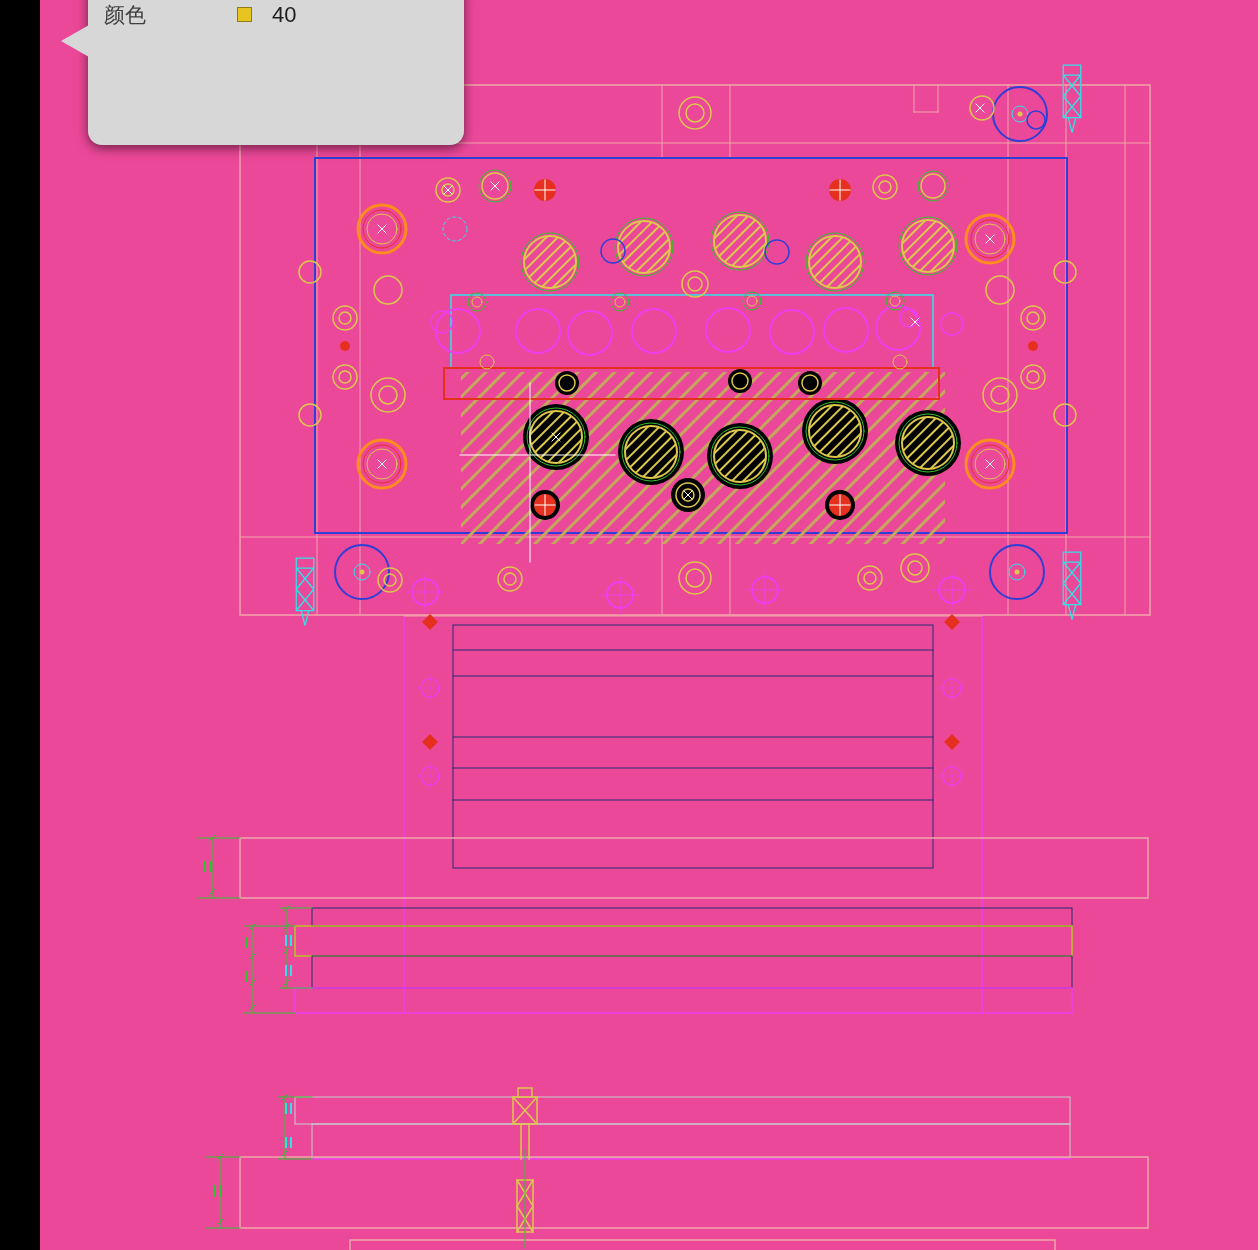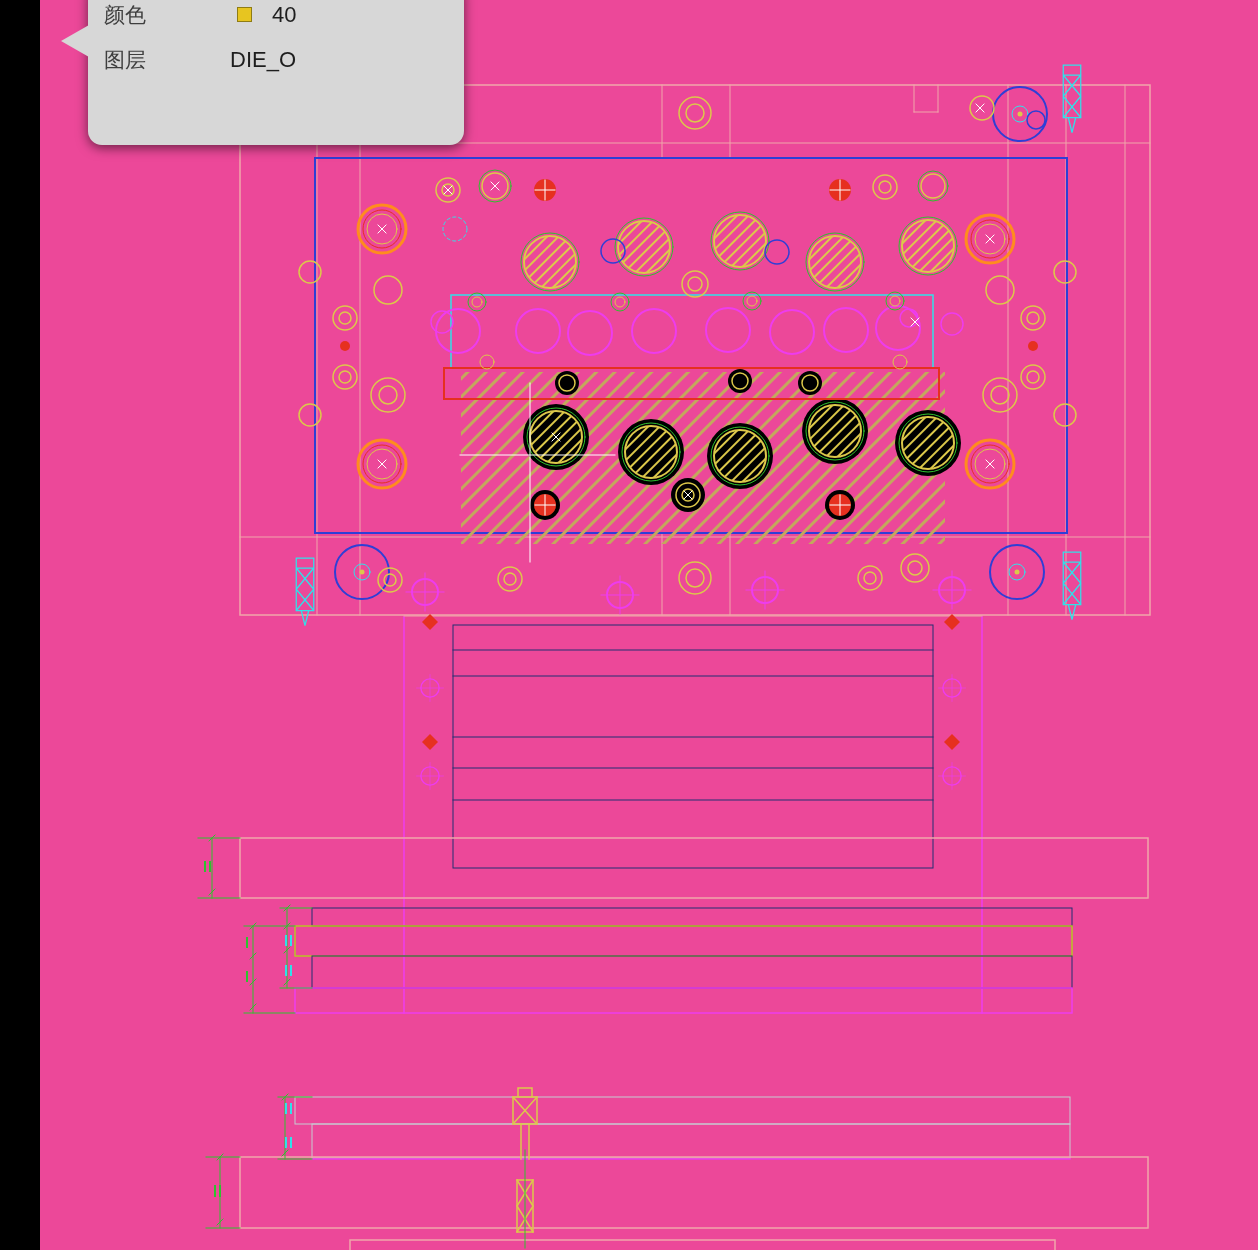--- a/index.html
+++ b/index.html
@@ -336,19 +336,15 @@
   </g>
 </svg>
 
 <div class="tooltip">
   <div class="tip-arrow"></div>
   <div class="tip-row">
     <span class="tip-label">颜色</span>
     <span class="swatch" style="background: rgb(231, 197, 32);"></span>
     <span class="tip-value">40</span>
   </div>
-  <div class="tip-row">
-    <span class="tip-label">图层</span>
-    <span class="tip-value">DIE_O</span>
-  </div>
 </div>
 
 </div>
 
 </body></html>

